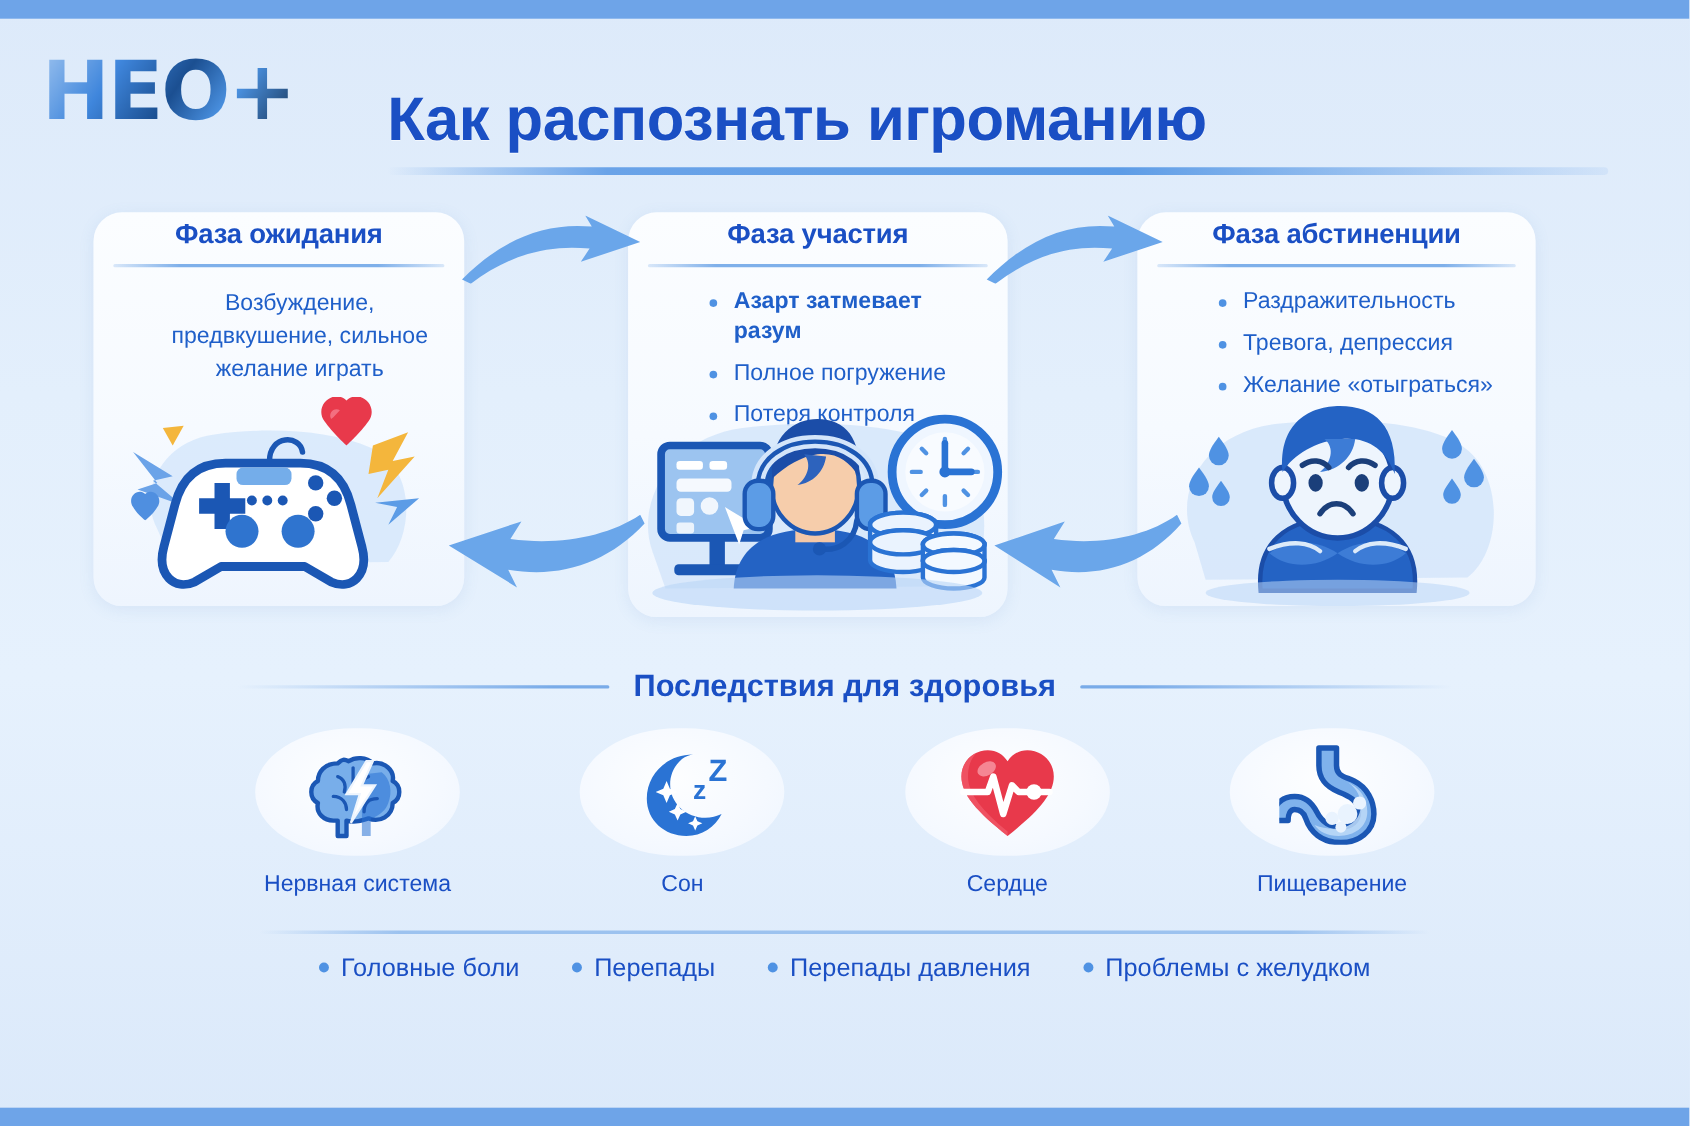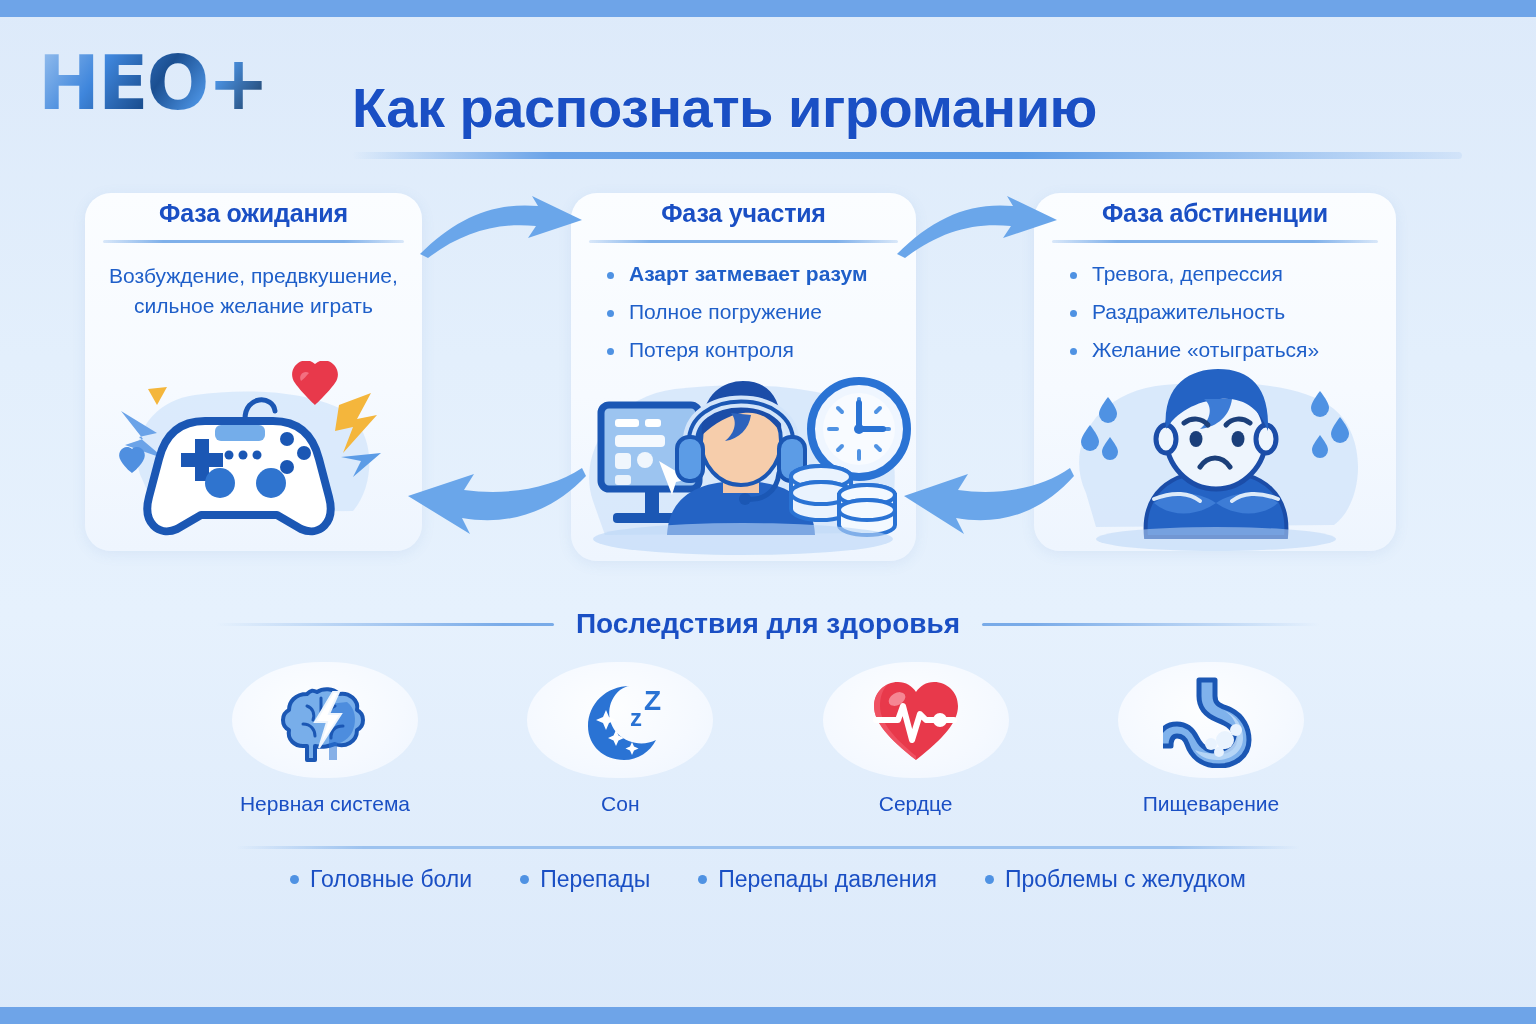--- a/index.html
+++ b/index.html
@@ -108,20 +108,21 @@
 
   .card-rule {
     height: 3px;
     border-radius: 2px;
     margin: 12px 18px 0 18px;
     background: linear-gradient(90deg, rgba(120,170,232,0.25) 0%, #7fb0ea 20%, #7fb0ea 80%, rgba(120,170,232,0.25) 100%);
   }
 
   .card-body {
     padding: 18px 20px 0 20px;
+    margin-left: 38px;
   }
 
   .para {
     text-align: center;
     font-size: 21px;
     line-height: 1.42;
     color: #1f5fc9;
   }
 
   ul.bullets { list-style: none; padding-left: 12px; }
@@ -388,22 +389,22 @@
       </g>
       <ellipse cx="172" cy="178" rx="150" ry="16" fill="#b9d6f6" opacity="0.6"></ellipse>
     </svg>
   </div>
 
   <div class="card" id="card-3">
     <div class="card-head">Фаза абстиненции</div>
     <div class="card-rule"></div>
     <div class="card-body">
       <ul class="bullets">
+        <li>Раздражительность</li>
         <li>Тревога, депрессия</li>
-        <li>Раздражительность</li>
         <li>Желание «отыграться»</li>
       </ul>
     </div>
     <svg class="card-art" viewBox="0 0 362 190">
       <path d="M52 132 C30 86 62 30 130 24 C196 18 268 22 300 48 C334 76 330 142 300 164 L62 166 Z" fill="#d6e7fb" opacity="0.9"></path>
 
       <path d="M74 36 c6 8 9 13 9 17 a9 9 0 0 1 -18 0 c0-4 3-9 9-17z" fill="#4f92e3"></path>
       <path d="M56 64 c6 8 9 13 9 17 a9 9 0 0 1 -18 0 c0-4 3-9 9-17z" fill="#4f92e3"></path>
       <path d="M76 76 c5 7 8 11 8 15 a8 8 0 0 1 -16 0 c0-4 3-8 8-15z" fill="#4f92e3"></path>
 

